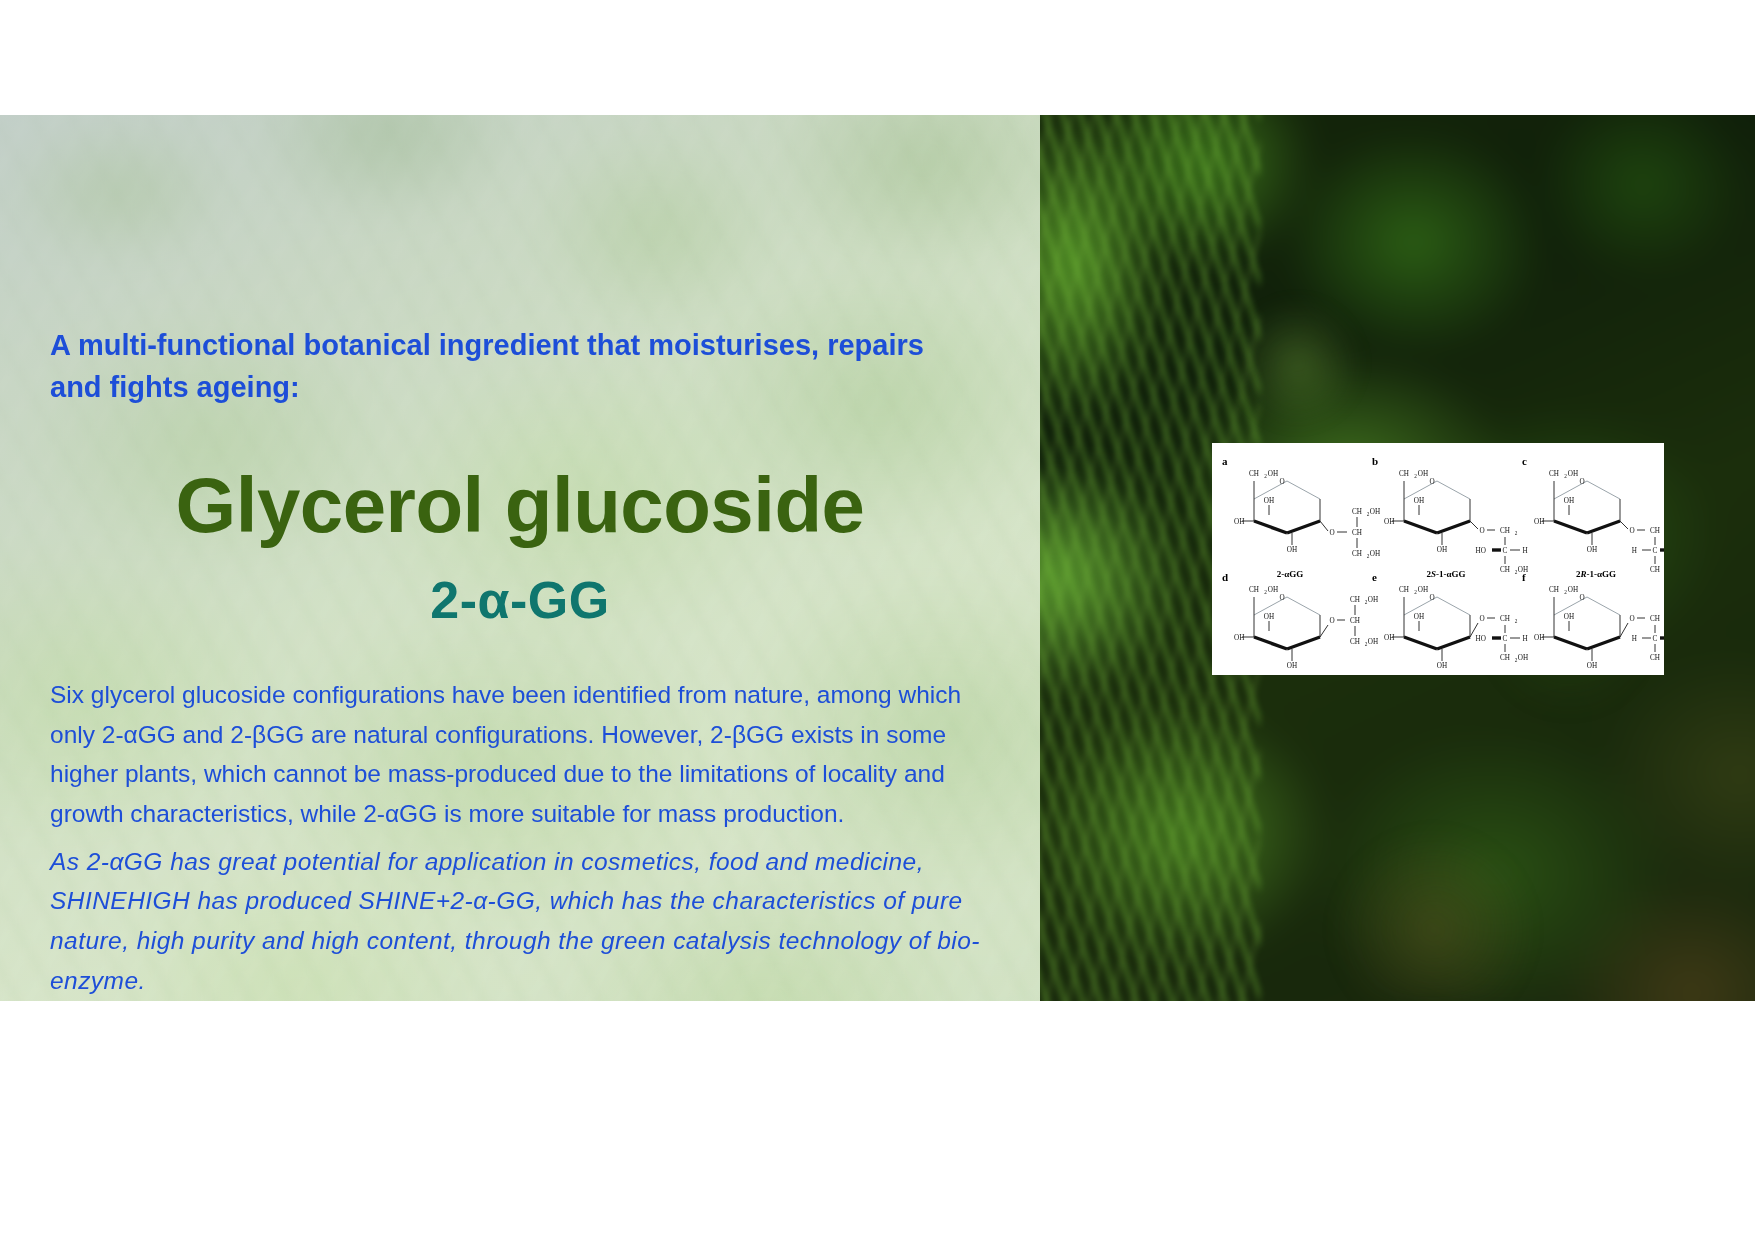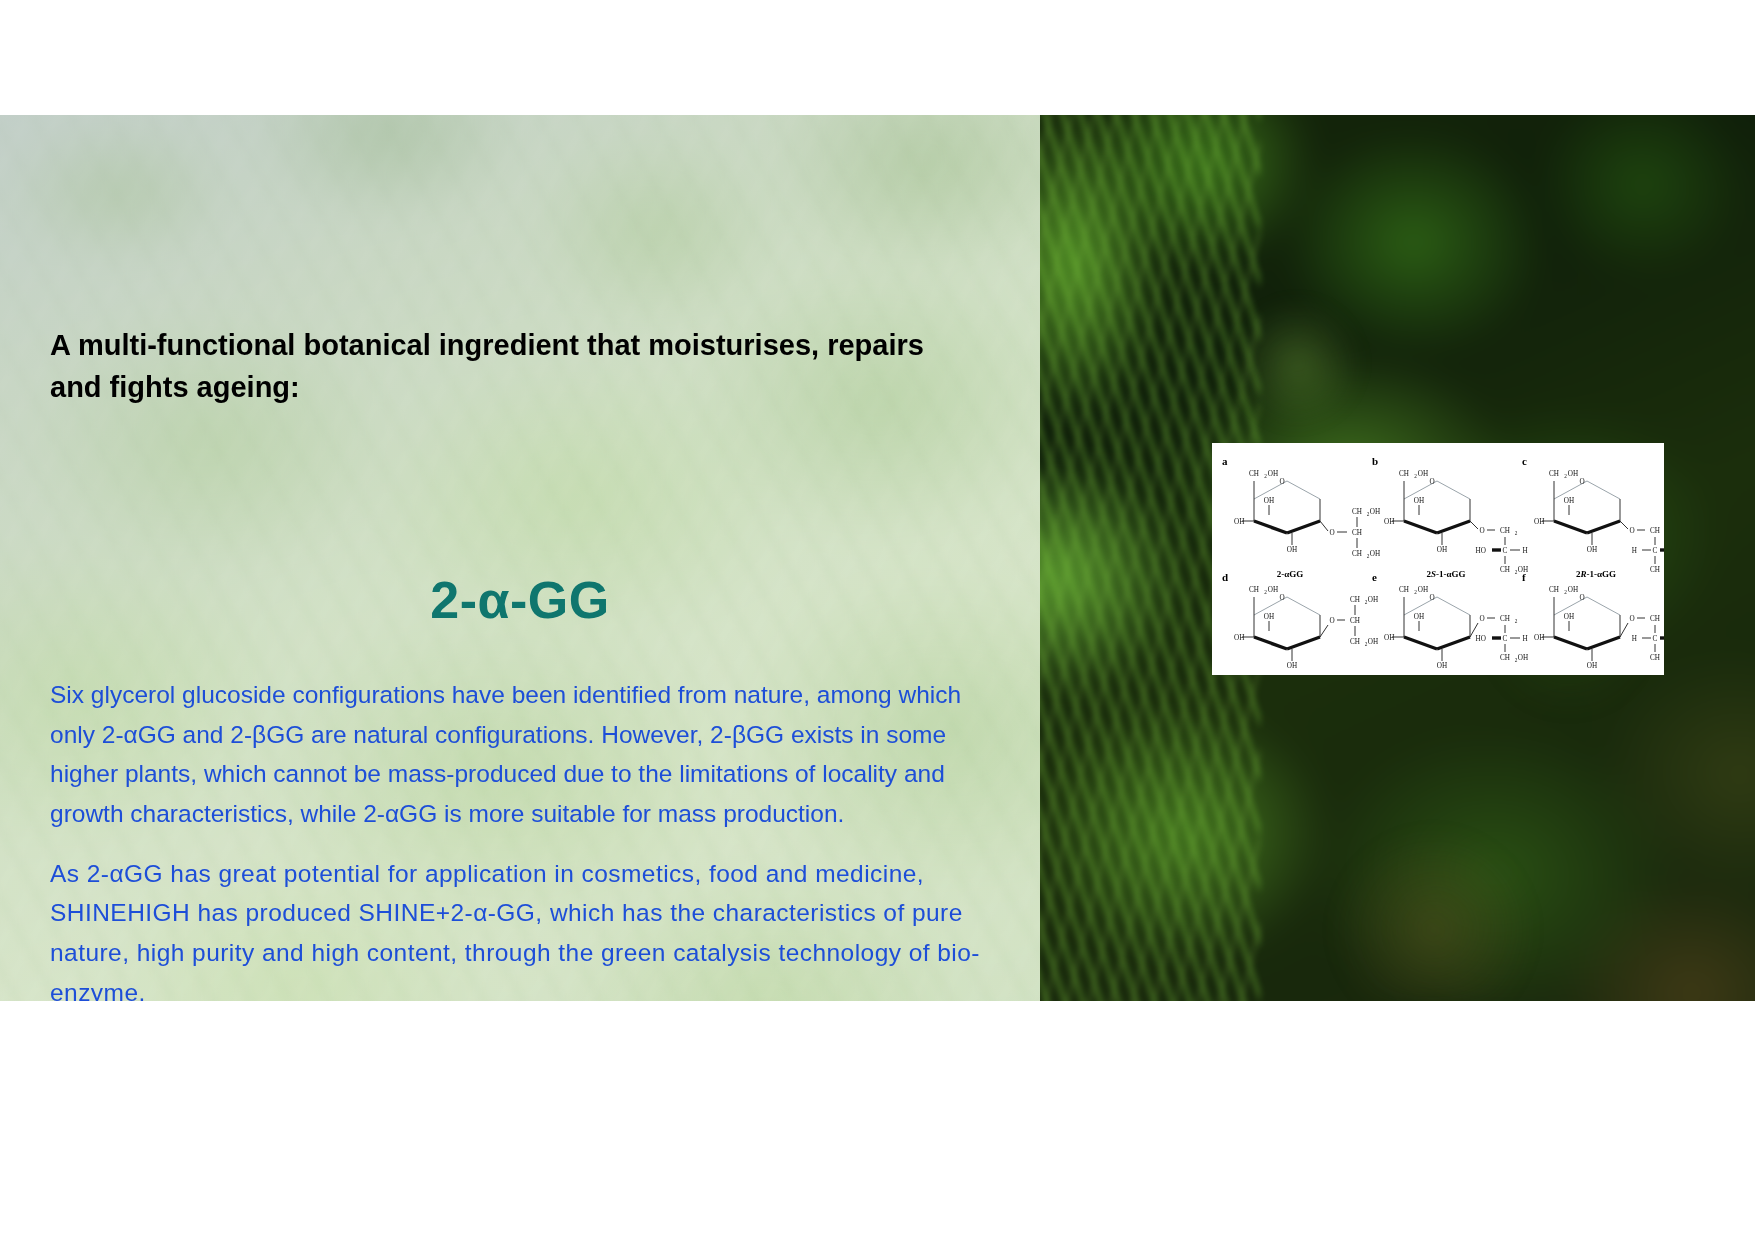--- a/index.html
+++ b/index.html
@@ -123,21 +123,21 @@
     color:#303c44;
     letter-spacing:.1px;
     line-height:1.28;
   }
   .subhead{
     position:absolute;
     left:50px; top:210px;
     width:930px;
     font-size:29px;
     font-weight:bold;
-    color:#000000;
+    color:#1d4ed8;
     line-height:1.44;
   }
 
   .product-title{
     position:absolute;
     left:50px; top:350px;
     width:940px;
     text-align:center;
     font-size:78px;
     font-weight:bold;
@@ -158,21 +158,21 @@
 
   .body-copy{
     position:absolute;
     left:50px; top:560px;
     width:945px;
     font-size:24.5px;
     color:#1d4ed8;
     line-height:1.62;
   }
   .body-copy p{margin:0;}
-  .body-copy p.spaced{margin-top:20px;letter-spacing:.45px;}
+  .body-copy p.spaced{margin-top:8px;letter-spacing:.45px;font-style:italic;}
 
   
   .figure-box{
     position:absolute;
     left:172px;
     top:328px;
     width:452px;
     height:232px;
     background:#ffffff;
     overflow:hidden;
@@ -213,20 +213,21 @@
   <div class="band">
 
     <div class="left-panel">
       <div class="foliage"></div>
       <div class="foliage-streaks"></div>
       <div class="left-veil"></div>
 
 
       <div class="subhead">A multi-functional botanical ingredient that moisturises, repairs and fights ageing:</div>
 
+      <div class="product-title">Glycerol glucoside</div>
 
       <div class="product-sub">2-α-GG</div>
 
       <div class="body-copy">
         <p>Six glycerol glucoside configurations have been identified from nature, among which only 2-αGG and 2-βGG are natural configurations. However, 2-βGG exists in some higher plants, which cannot be mass-produced due to the limitations of locality and growth characteristics, while 2-αGG is more suitable for mass production.</p>
         <p class="spaced">As 2-αGG has great potential for application in cosmetics, food and medicine, SHINEHIGH has produced SHINE+2-α-GG, which has the characteristics of pure nature, high purity and high content, through the green catalysis technology of bio-enzyme.</p>
       </div>
     </div>
 
     <div class="right-panel">

